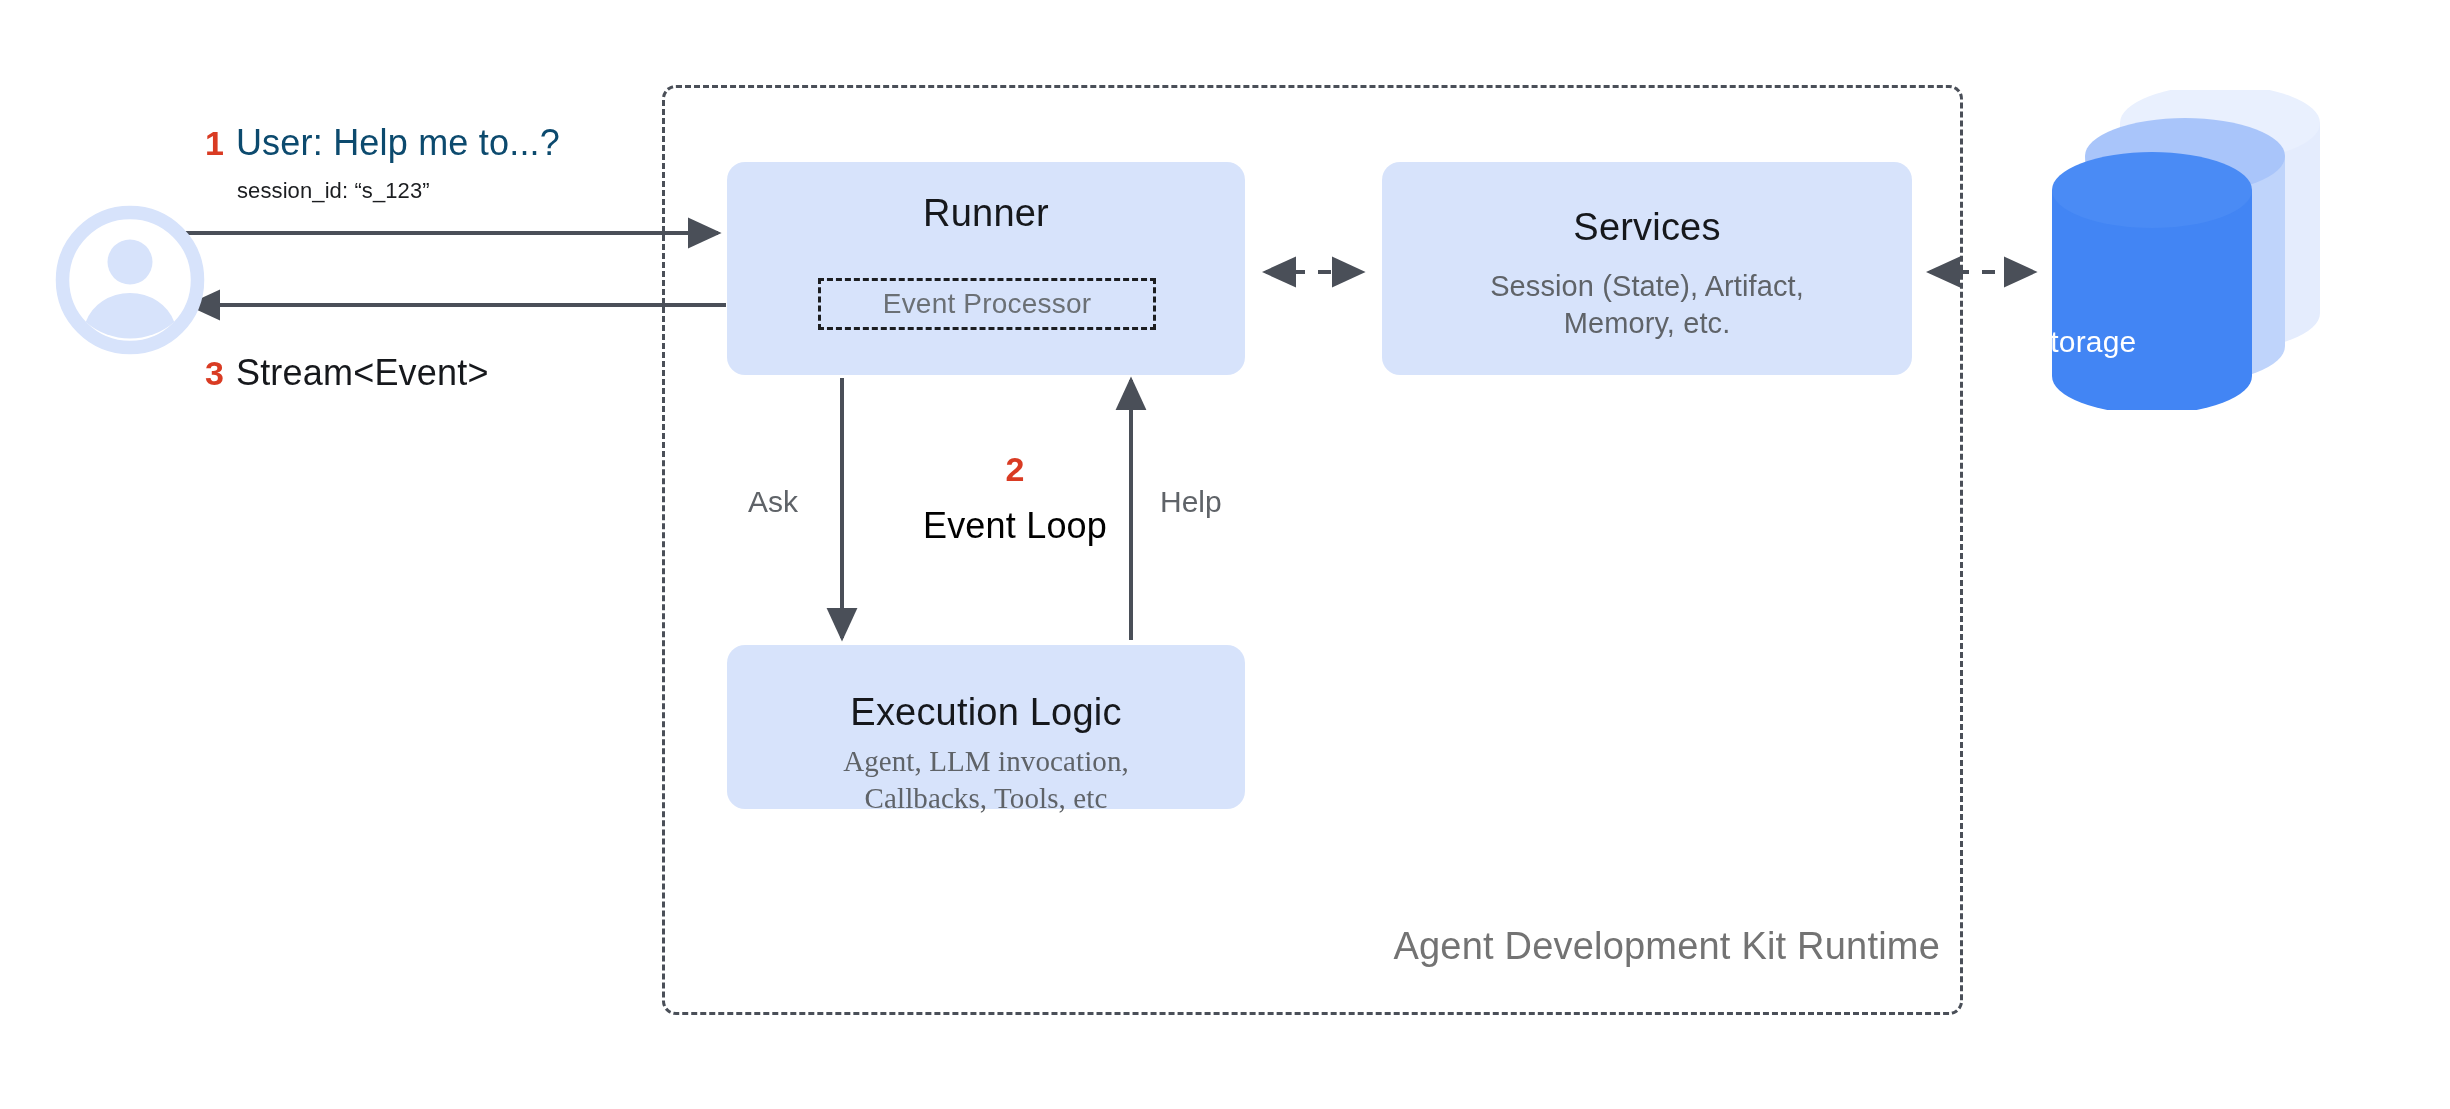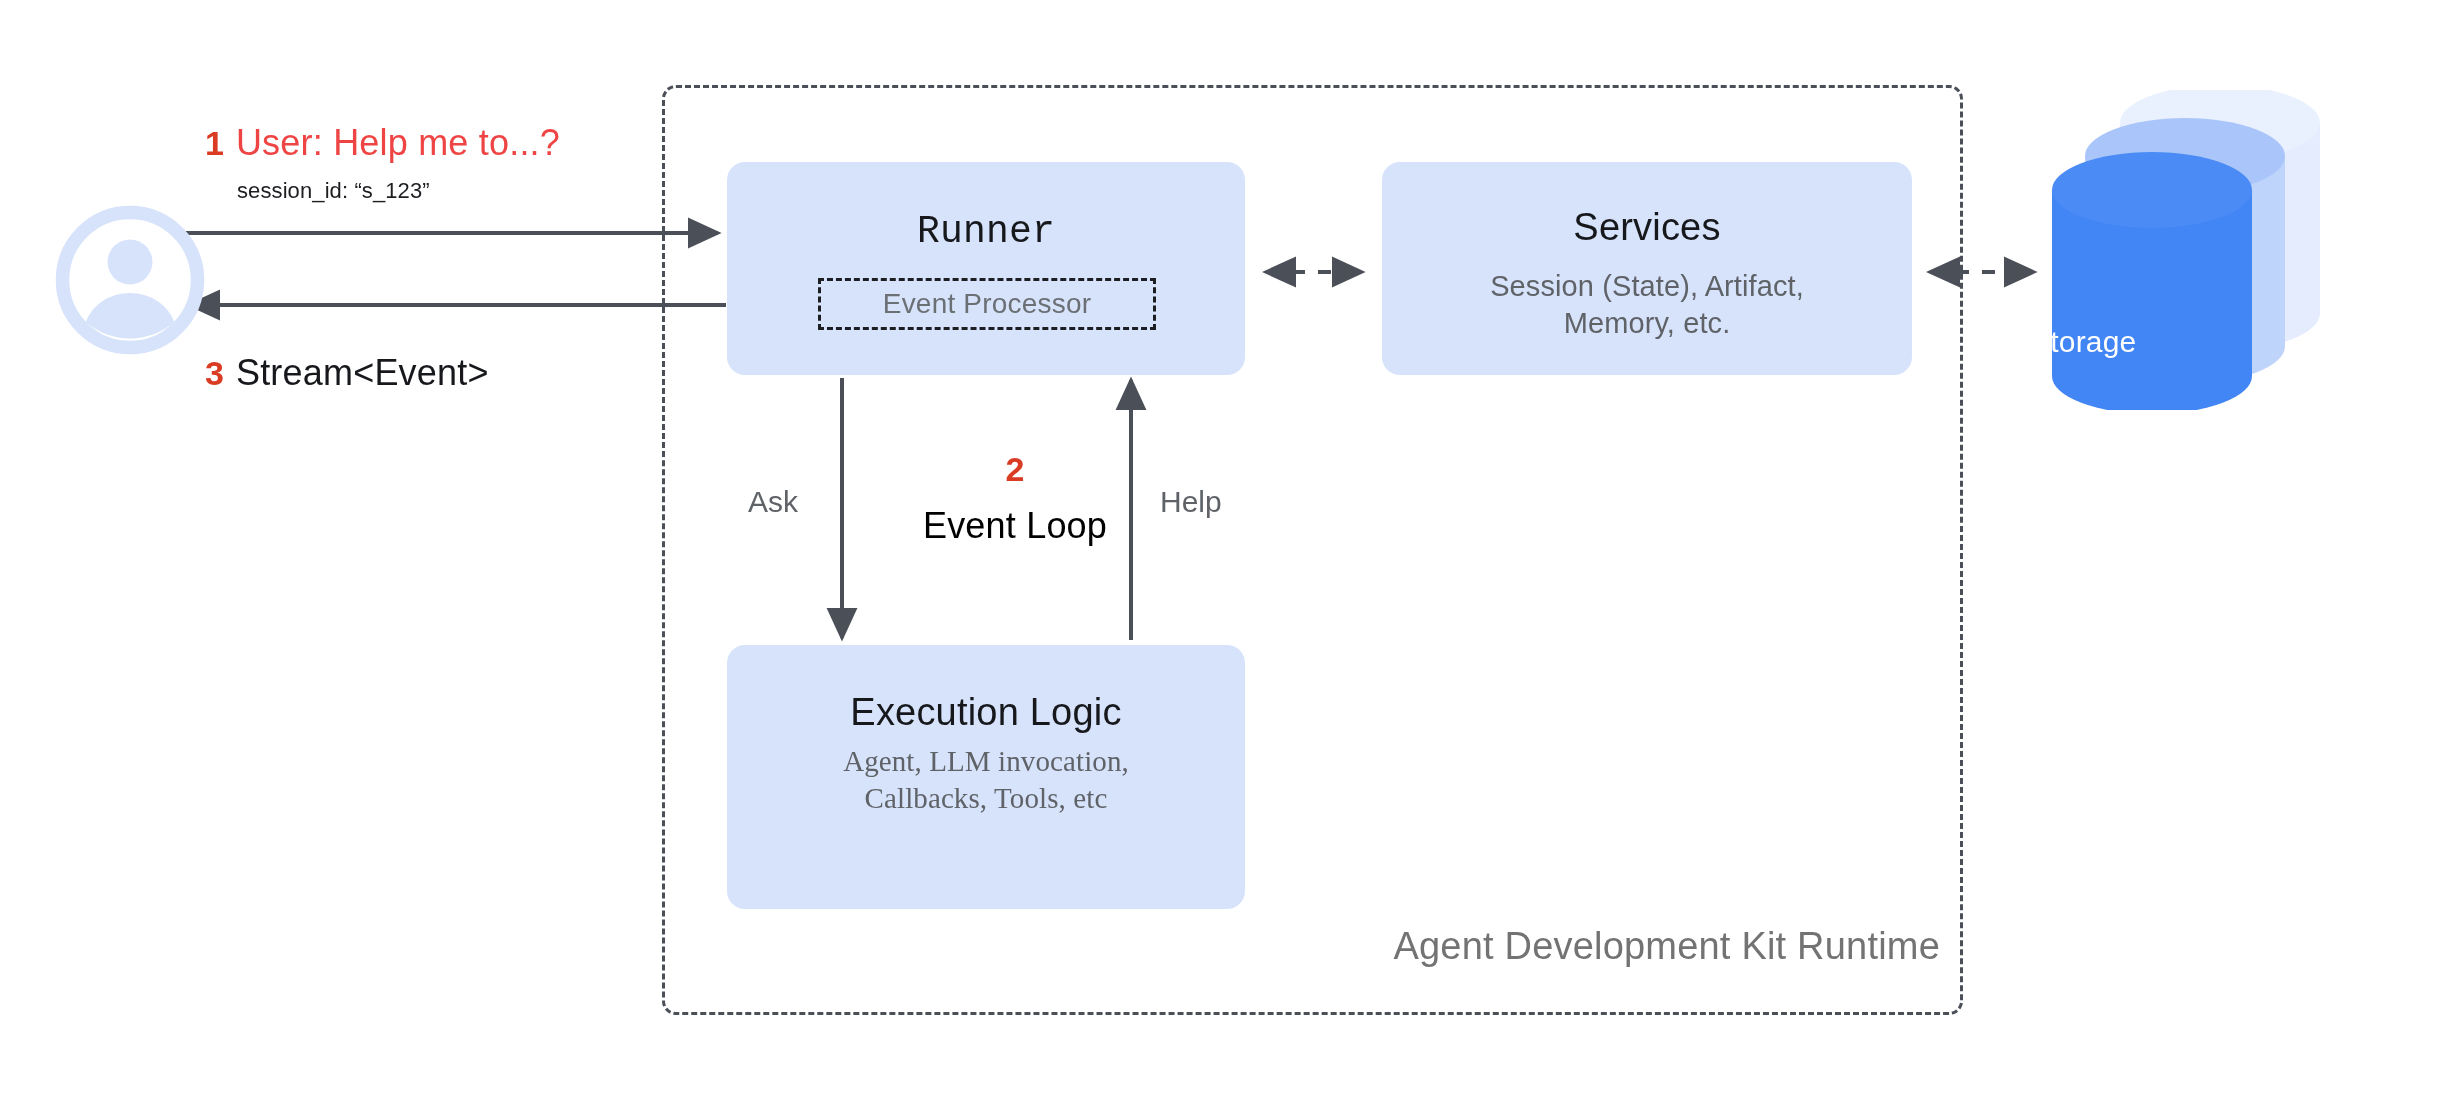--- a/index.html
+++ b/index.html
@@ -60,23 +60,23 @@
   .box-sub {
     font-size: 29px;
     color: #5f6368;
     text-align: center;
     line-height: 1.3;
     letter-spacing: 0.1px;
   }
 
   #runner-box   { left: 727px;  top: 162px; width: 518px; height: 213px; }
   #services-box { left: 1382px; top: 162px; width: 530px; height: 213px; }
-  #exec-box     { left: 727px;  top: 645px; width: 518px; height: 264px; }
-
-  #runner-title   { margin-top: 48px; font-family: Liberation Mono, monospace; }
+  #exec-box     { left: 727px;  top: 645px; width: 518px; height: 164px; }
+
+  #runner-title   { margin-top: 30px; }
   #services-title { margin-top: 44px; }
   #services-sub   { margin-top: 18px; }
   #exec-title     { margin-top: 46px; }
   #exec-sub       { margin-top: 8px; font-family: Liberation Serif, serif; }
 
   
   #event-processor-box {
     left: 818px;
     top: 278px;
     width: 338px;
@@ -102,21 +102,21 @@
     left: 205px;
     top: 122px;
     white-space: nowrap;
   }
   #msg1-num {
     font-size: 34px;
     color: #d93b23;
     font-weight: bold;
     margin-right: 12px;
   }
-  #msg1-text { font-size: 36px; color: #ef4444; letter-spacing: 0.2px; }
+  #msg1-text { font-size: 36px; color: #0c4a6e; letter-spacing: 0.2px; }
   #msg1-sub {
     left: 237px;
     top: 178px;
     font-size: 22px;
     color: #1c1e21;
     letter-spacing: 0.1px;
     white-space: nowrap;
   }
   #msg3 {
     left: 205px;

